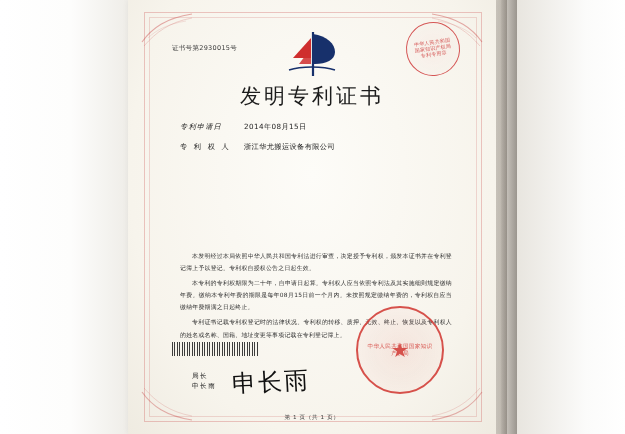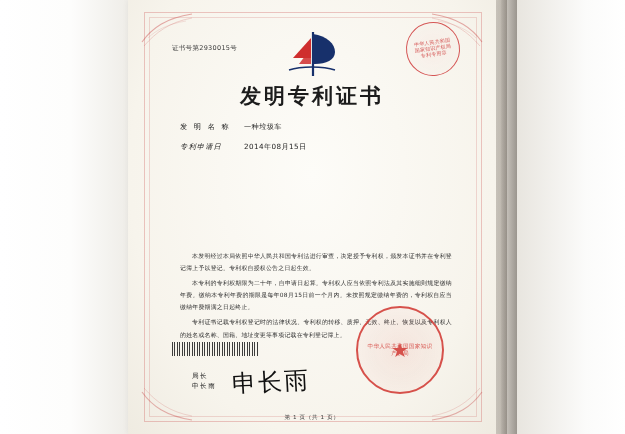--- a/index.html
+++ b/index.html
@@ -117,21 +117,21 @@
   .stamp-top .inner {
     width: 42px;
     white-space: pre-line;
     letter-spacing: .2px;
   }
   .title {
     position: absolute;
     left: 0; right: 0; top: 82px;
     text-align: center;
     font-size: 21px;
-    font-weight: bold;
+    font-weight: normal;
     letter-spacing: 3px;
     color: #1c1c1c;
     font-family: "DejaVu Sans", sans-serif;
   }
   .fields {
     position: absolute;
     left: 52px; top: 122px;
     width: 272px;
   }
   .field {
@@ -289,28 +289,28 @@
 
     <div class="stamp-top">
       <div class="inner">中华人民共和国
 国家知识产权局
 专利专用章</div>
     </div>
 
     <div class="title">发明专利证书</div>
 
     <div class="fields">
-      <div class="field">
-        <div class="lbl">发 明 名 称</div>
-        <div class="val">一种垃圾车</div>
-      </div>
       <div class="field wide">
         <div class="lbl">专利申请日</div>
         <div class="val">2014年08月15日</div>
       </div>
+      <div class="field">
+        <div class="lbl">专 利 权 人</div>
+        <div class="val">浙江华尤搬运设备有限公司</div>
+      </div>
     </div>
 
     <div class="body-text">
       <p>本发明经过本局依照中华人民共和国专利法进行审查，决定授予专利权，颁发本证书并在专利登记簿上予以登记。专利权自授权公告之日起生效。</p>
       <p>本专利的专利权期限为二十年，自申请日起算。专利权人应当依照专利法及其实施细则规定缴纳年费。缴纳本专利年费的期限是每年08月15日前一个月内。未按照规定缴纳年费的，专利权自应当缴纳年费期满之日起终止。</p>
       <p>专利证书记载专利权登记时的法律状况。专利权的转移、质押、无效、终止、恢复以及专利权人的姓名或名称、国籍、地址变更等事项记载在专利登记簿上。</p>
     </div>
 
     <div class="barcode"></div>
 

